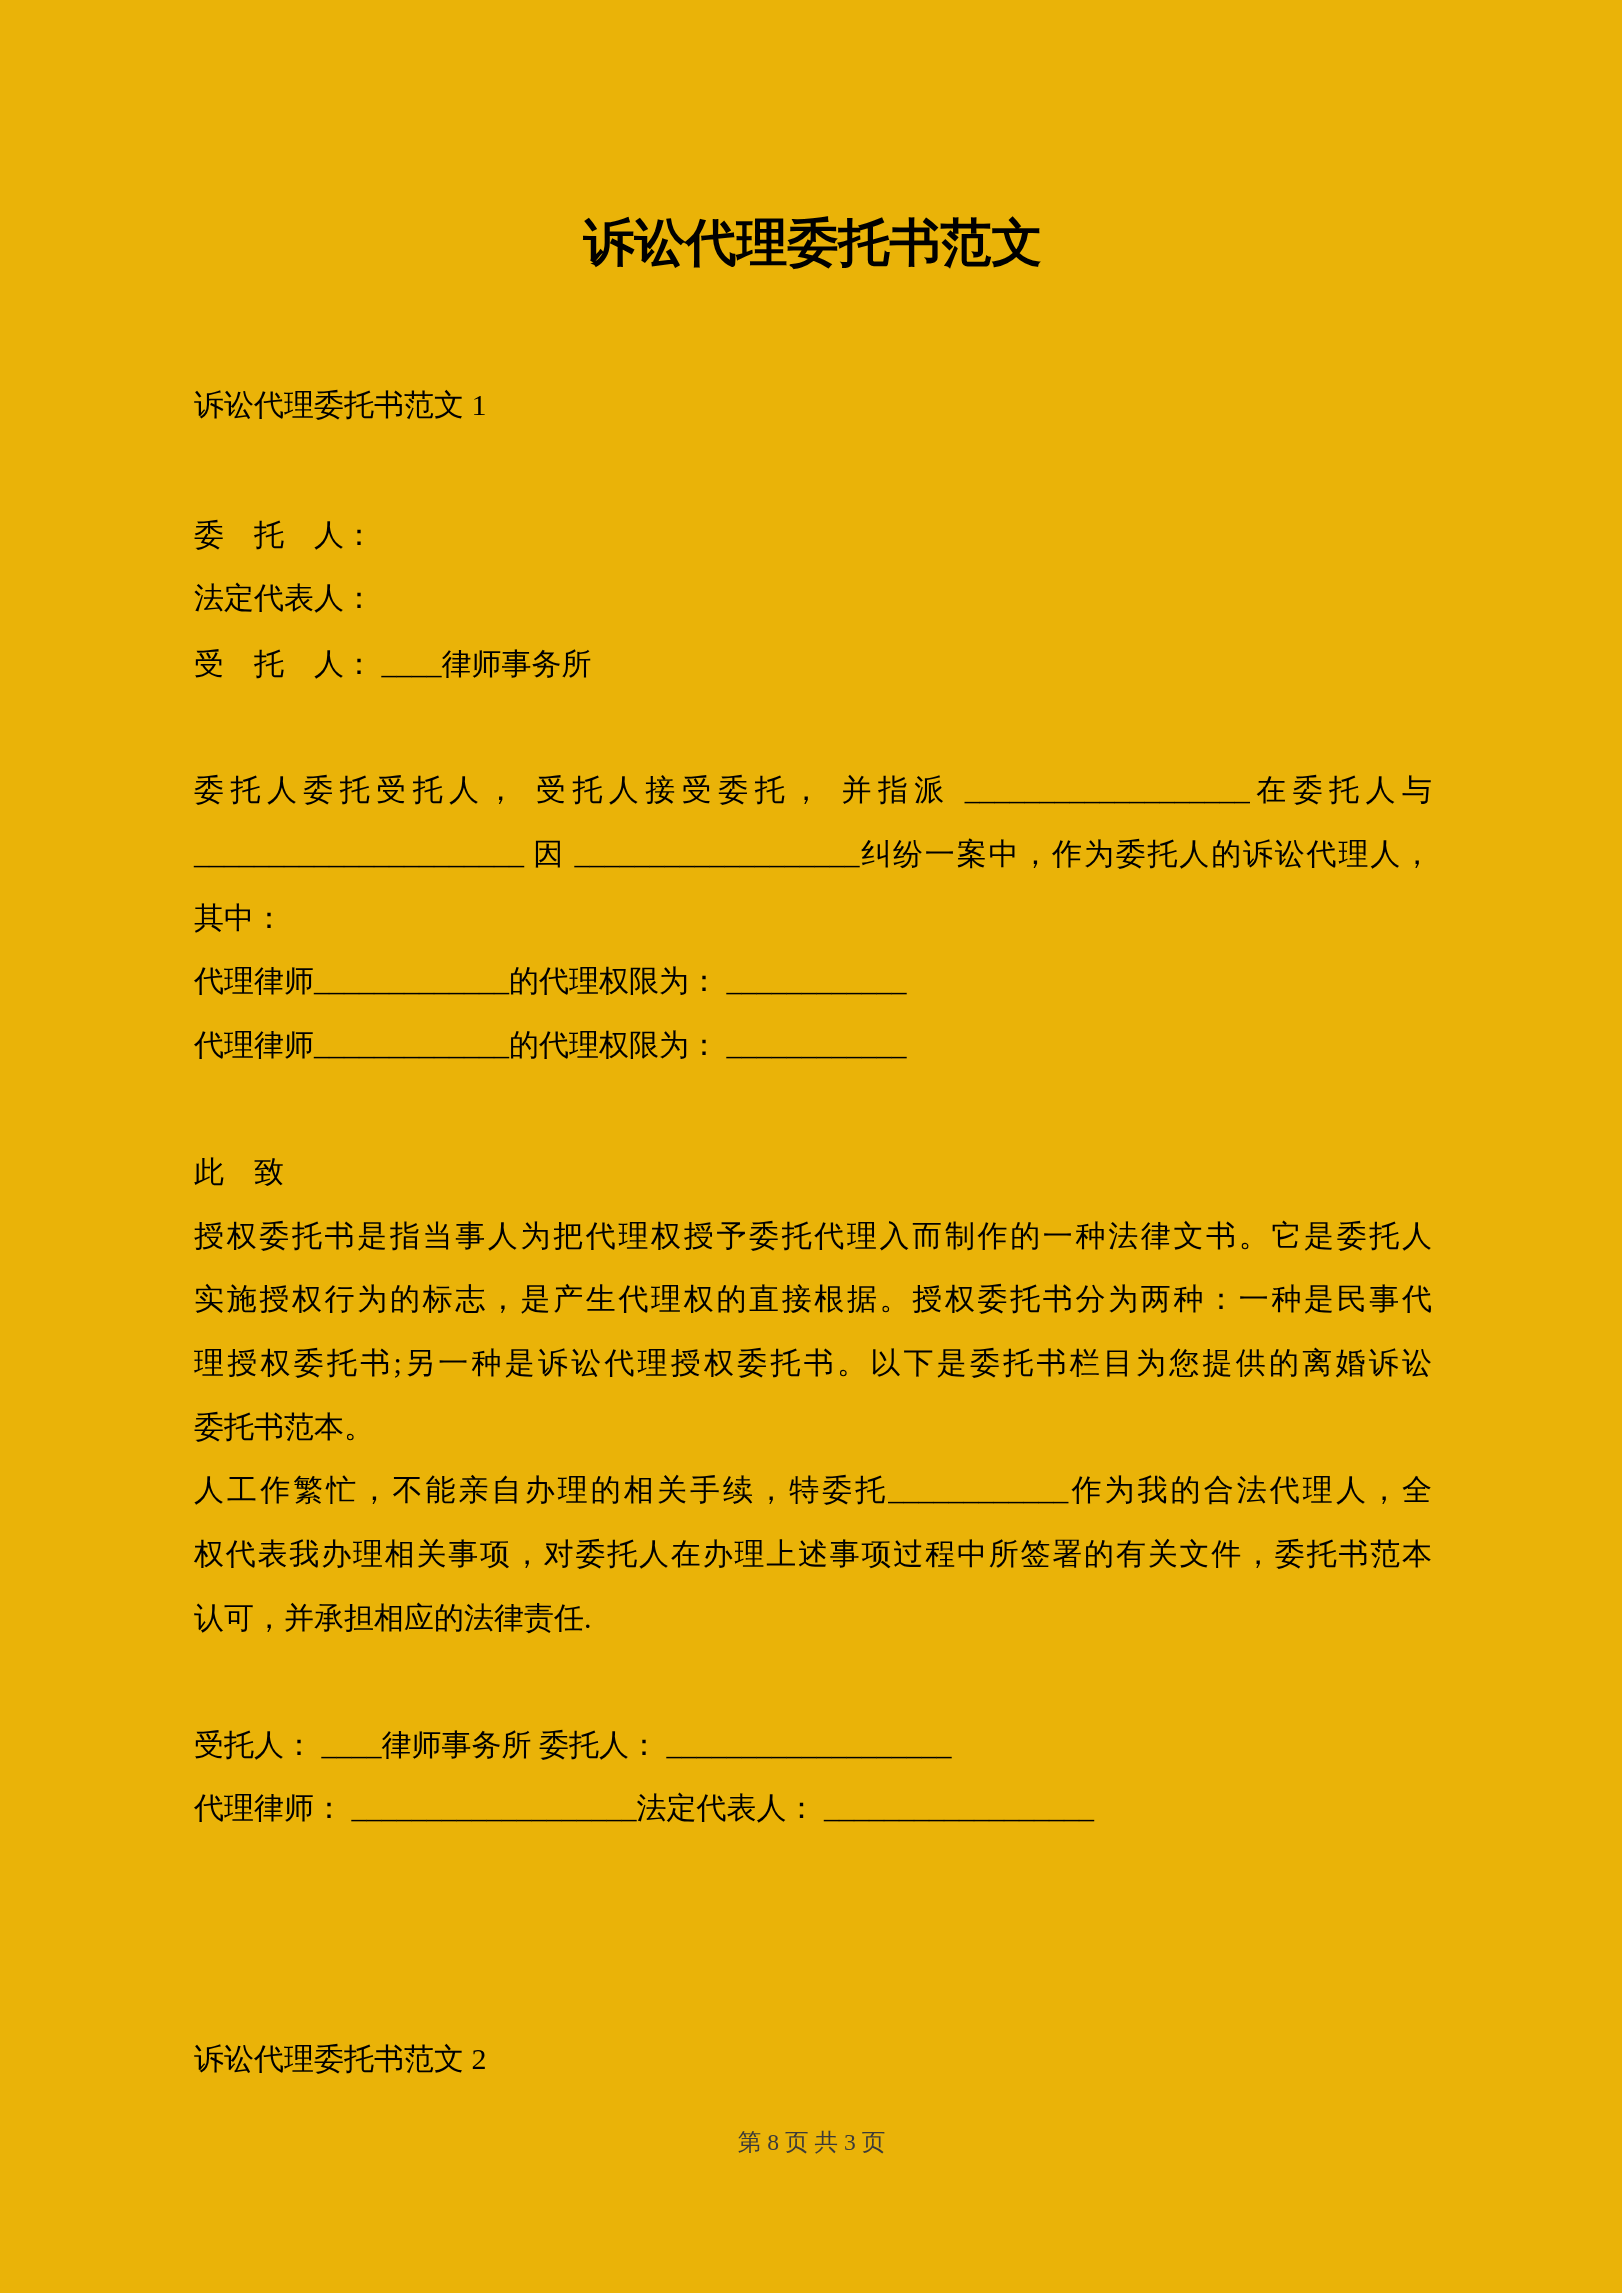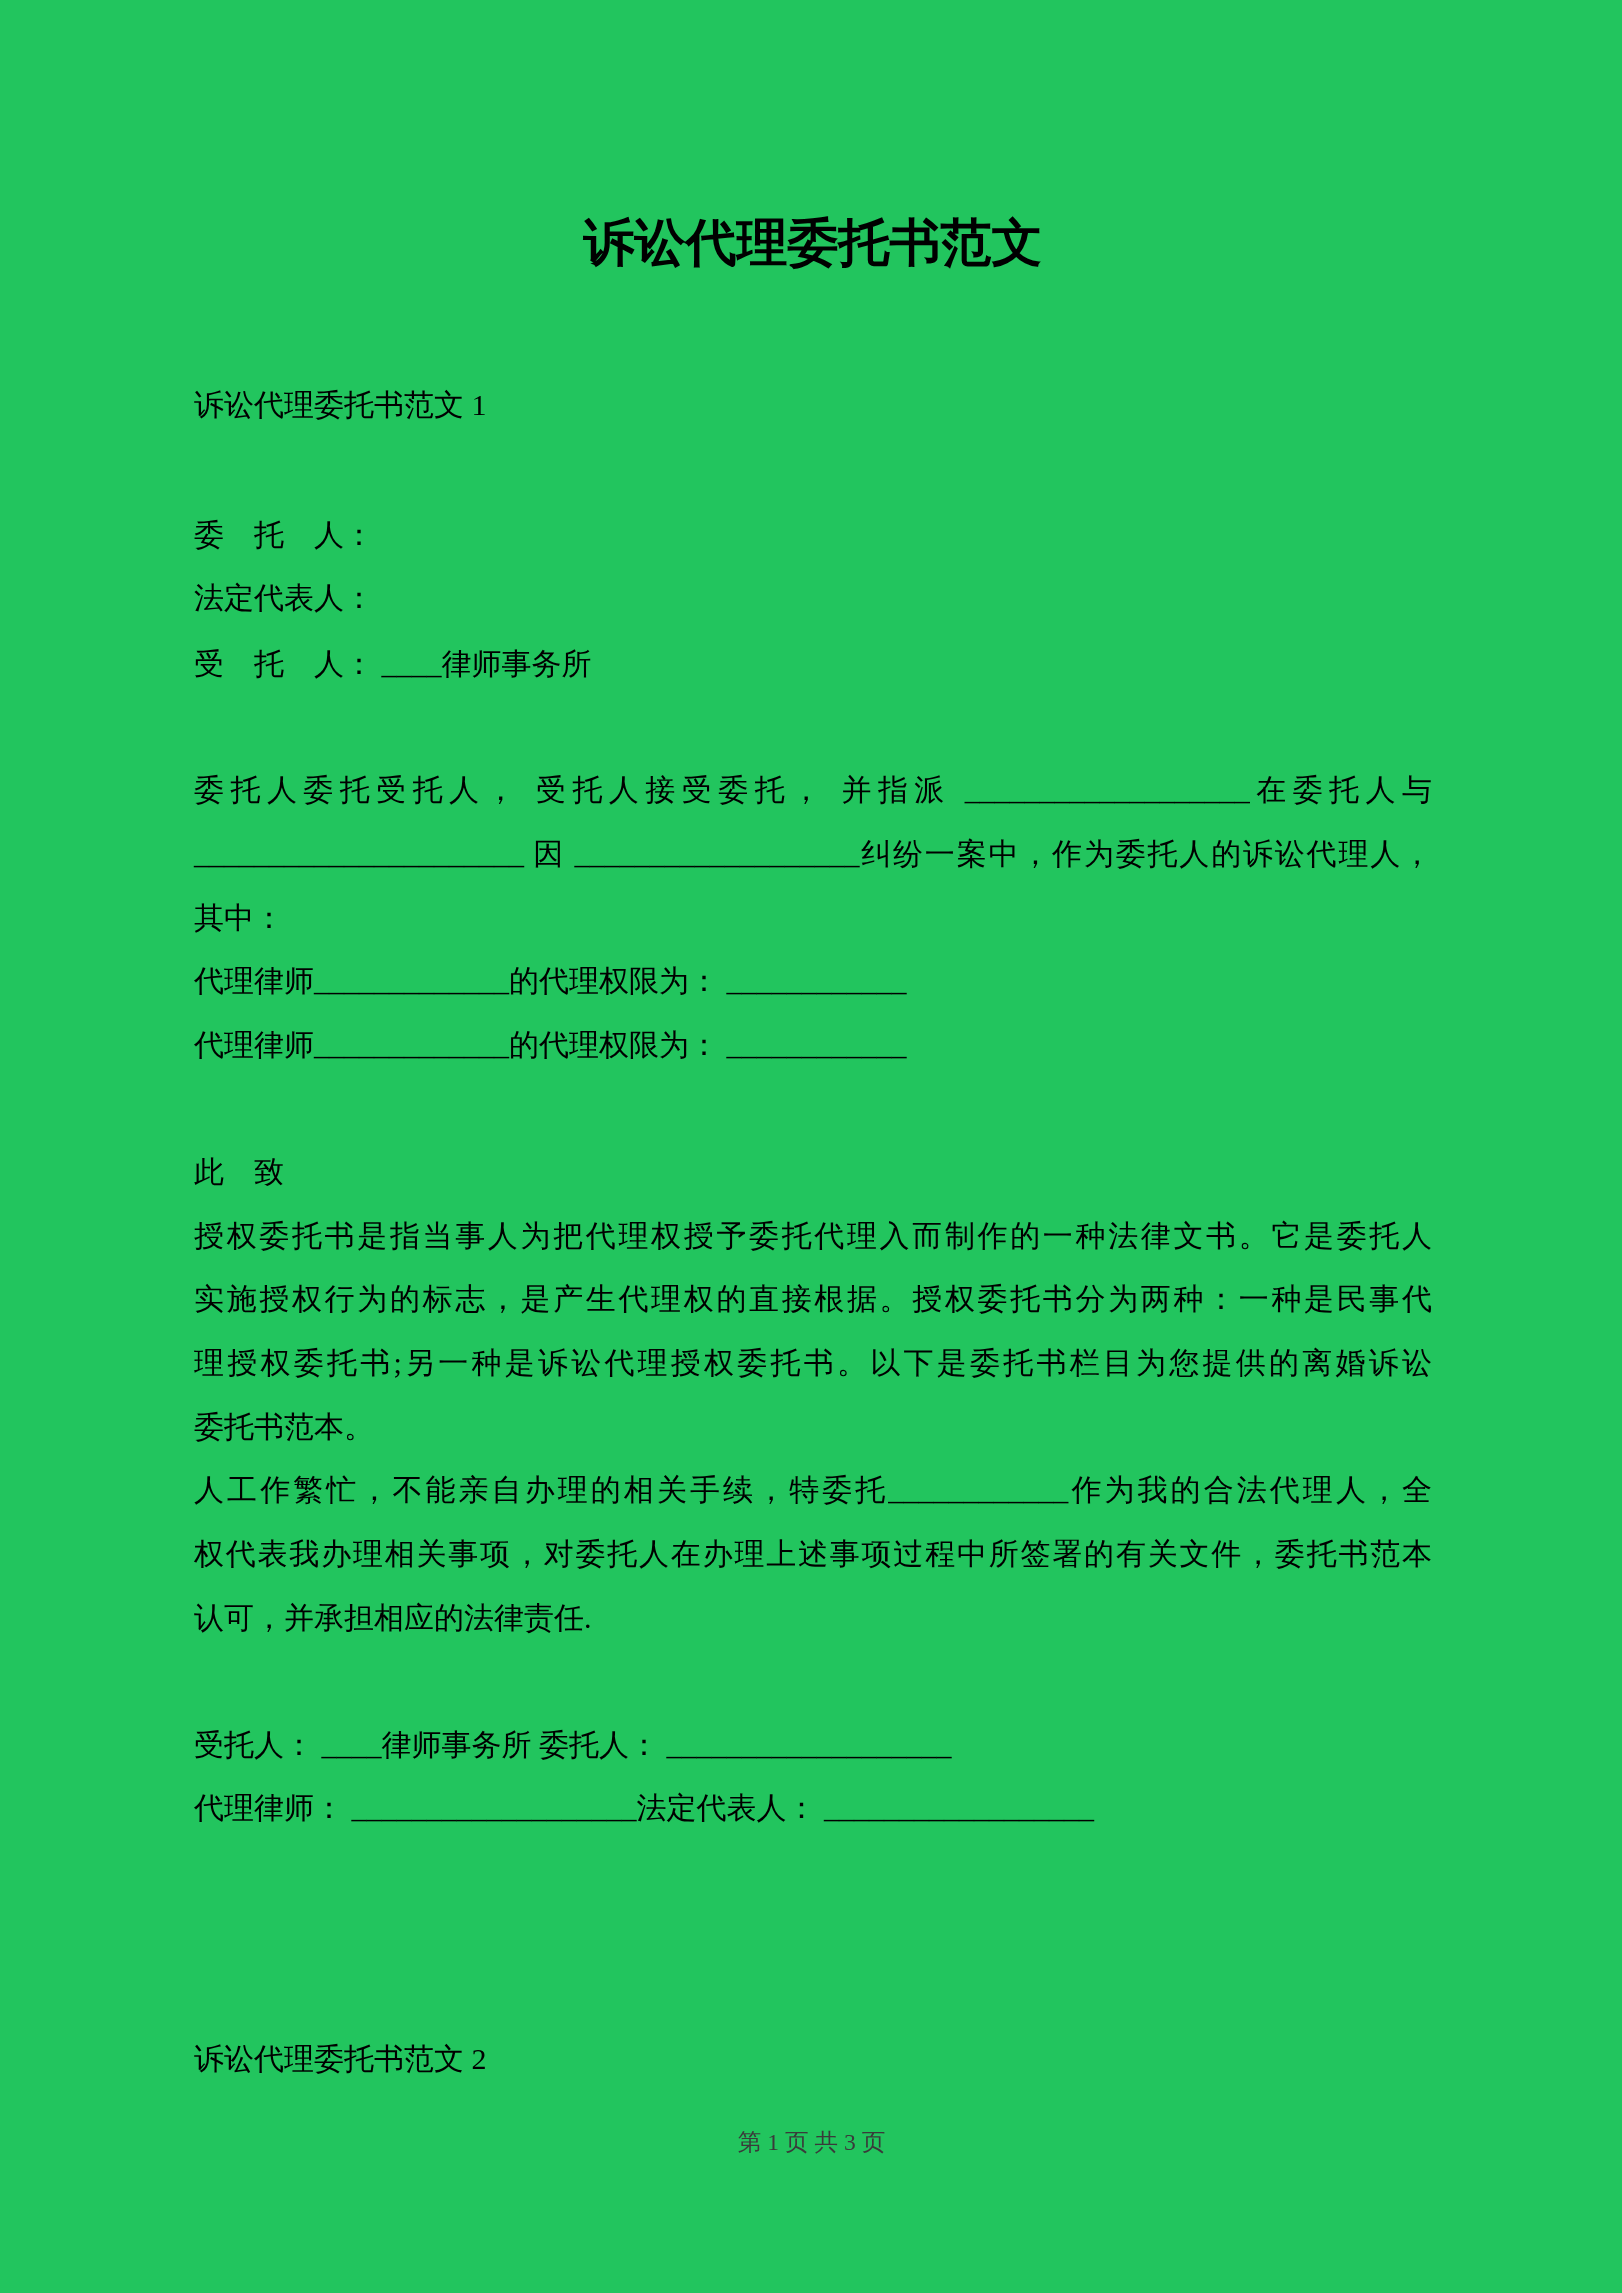--- a/index.html
+++ b/index.html
@@ -4,21 +4,21 @@
 <style>
   html, body {
     margin: 0;
     padding: 0;
     background: #ffffff;
   }
   .page {
     position: relative;
     width: 1623px;
     height: 2294px;
-    background: #22c55e;
+    background: #eab308;
     color: #000000;
     font-family: "Liberation Serif", "DejaVu Serif", serif;
     overflow: hidden;
   }
   .doc-title {
     position: absolute;
     left: 194px;
     width: 1238px;
     top: 207px;
     font-size: 51px;
@@ -81,16 +81,16 @@
 
   <div class="line j" style="top:1458px">人工作繁忙，不能亲自办理的相关手续，特委托____________作为我的合法代理人，全</div>
   <div class="line j" style="top:1522px">权代表我办理相关事项，对委托人在办理上述事项过程中所签署的有关文件，委托书范本</div>
   <div class="line" style="top:1586px">认可，并承担相应的法律责任.</div>
 
   <div class="line" style="top:1713px">受托人： ____律师事务所 委托人： ___________________</div>
   <div class="line" style="top:1776px">代理律师： ___________________法定代表人： __________________</div>
 
   <div class="line" style="top:2027px">诉讼代理委托书范文 2</div>
 
-  <div class="page-footer">第 1 页 共 3 页</div>
+  <div class="page-footer">第 8 页 共 3 页</div>
 
 </div>
 
 
 </body></html>

